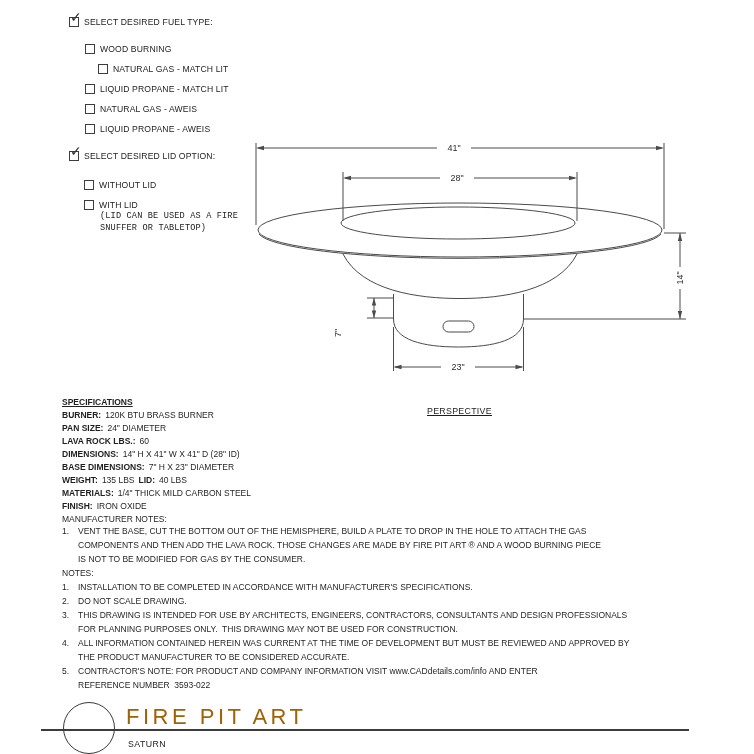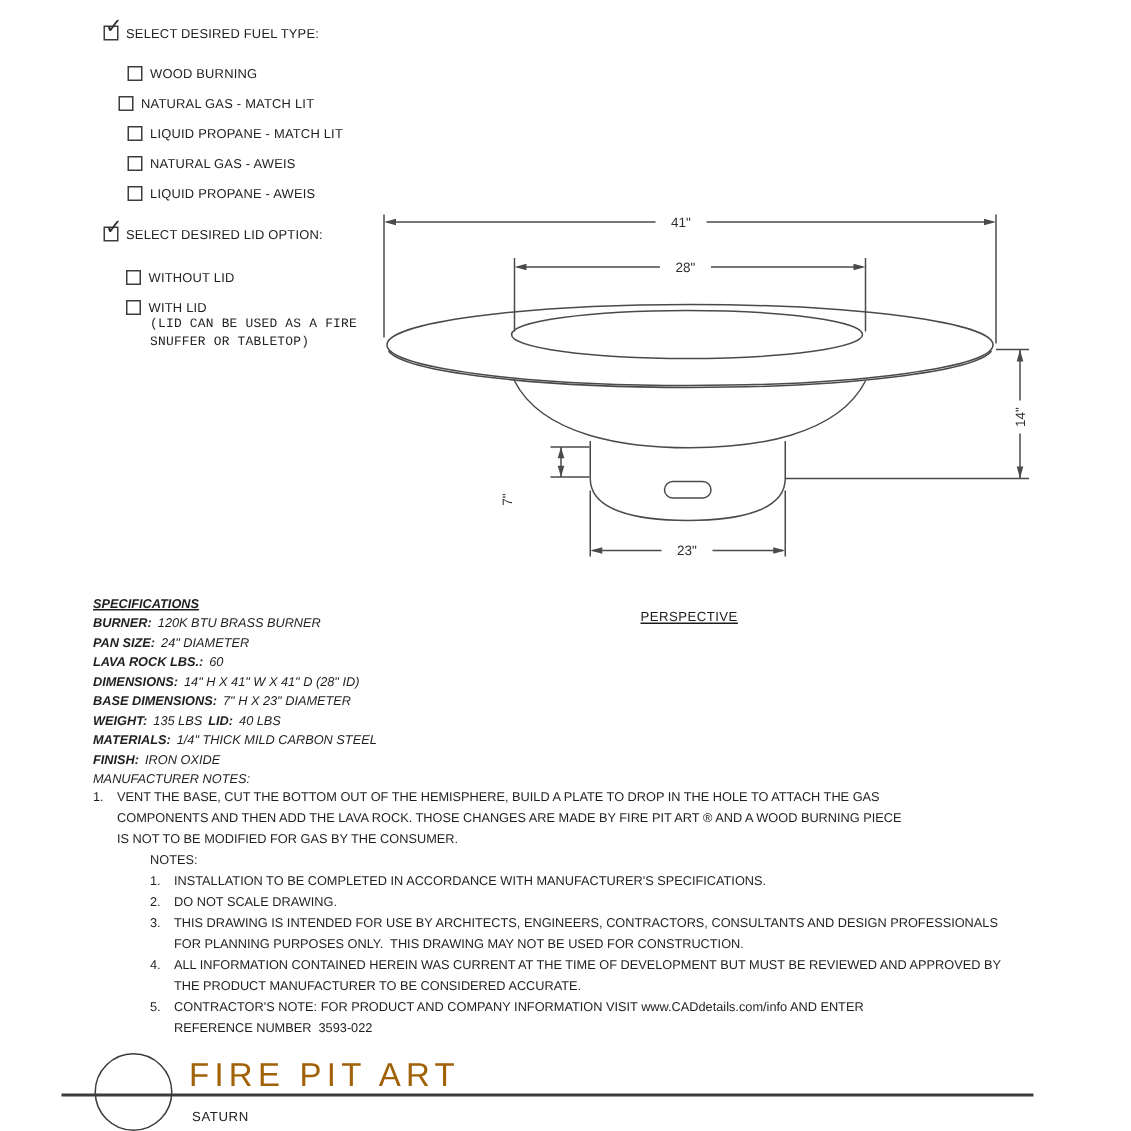--- a/index.html
+++ b/index.html
@@ -27,23 +27,23 @@
   svg.draw .ah { fill:#4a4a4a; stroke:none; }
   svg.draw text { font-family:"Liberation Sans", sans-serif; font-size:9px; fill:#2d2d2d; }
 
   .persp {
     position:absolute; left:427px; top:406px; font-size:8.8px; letter-spacing:0.3px;
     text-decoration:underline; color:#1d1d1d; white-space:pre;
   }
 
   
   .tblock { position:absolute; left:62px; font-size:8.5px; color:#1f1f1f; }
-  #specs   { top:396px; line-height:13px;font-style:italic; }
+  #specs   { top:396px; line-height:13px; }
   #mnotes  { top:524px; line-height:14px; }
-  #notes   { top:566px; line-height:14px;margin-left:38px; }
+  #notes   { top:566px; line-height:14px; }
   .tl { white-space:pre; }
   .b { font-weight:bold; margin-right:4px; white-space:pre; }
   .v { white-space:pre; margin-right:4px; }
   .spec-title { font-weight:bold; text-decoration:underline; }
   .no { display:inline-block; width:16px; }
   .cont { padding-left:16px; }
 
   
   .footer-circle {
     position:absolute; left:63px; top:702px; width:52px; height:52px;
@@ -69,21 +69,21 @@
   <div class="opt-row" style="left:69px;top:16px">
     <span class="cb">
         <span class="tick">✓</span>
       </span>
     <span class="olabel">SELECT DESIRED FUEL TYPE:</span>
   </div>
   <div class="opt-row" style="left:85px;top:43px">
     <span class="cb"></span>
     <span class="olabel">WOOD BURNING</span>
   </div>
-  <div class="opt-row" style="left:79px;top:63px">
+  <div class="opt-row" style="left:98px;top:63px">
     <span class="cb"></span>
     <span class="olabel">NATURAL GAS - MATCH LIT</span>
   </div>
   <div class="opt-row" style="left:85px;top:83px">
     <span class="cb"></span>
     <span class="olabel">LIQUID PROPANE - MATCH LIT</span>
   </div>
   <div class="opt-row" style="left:85px;top:103px">
     <span class="cb"></span>
     <span class="olabel">NATURAL GAS - AWEIS</span>

